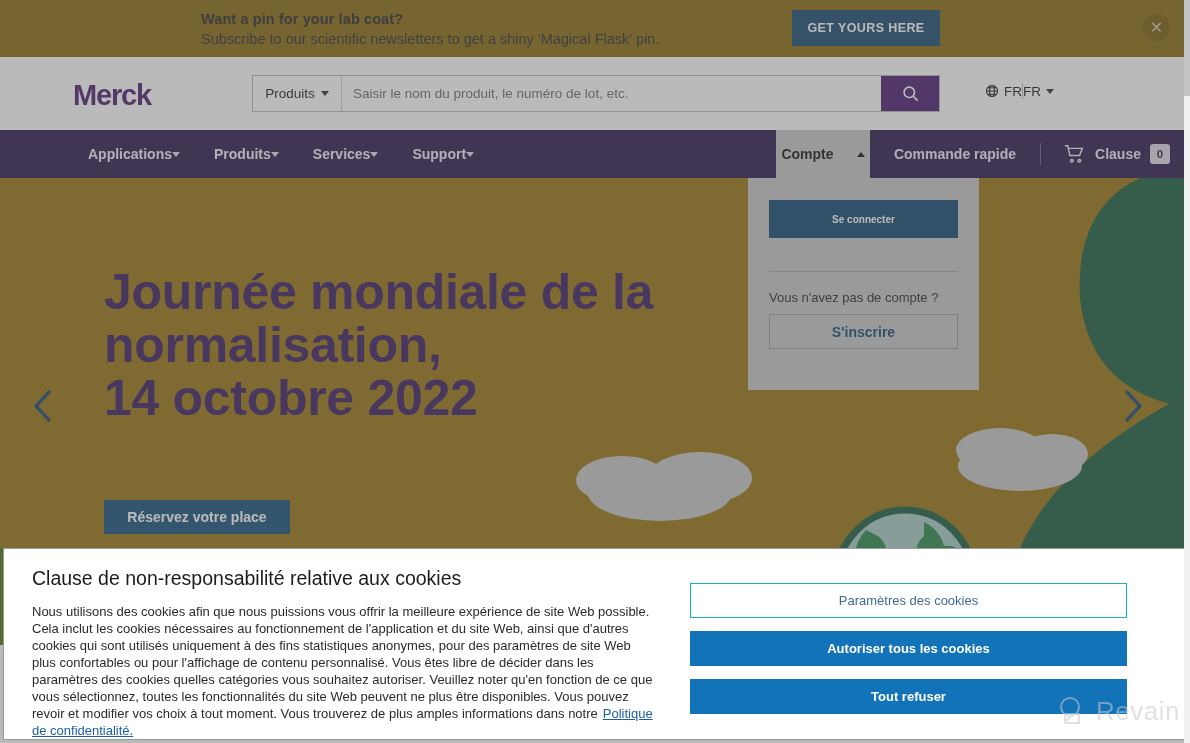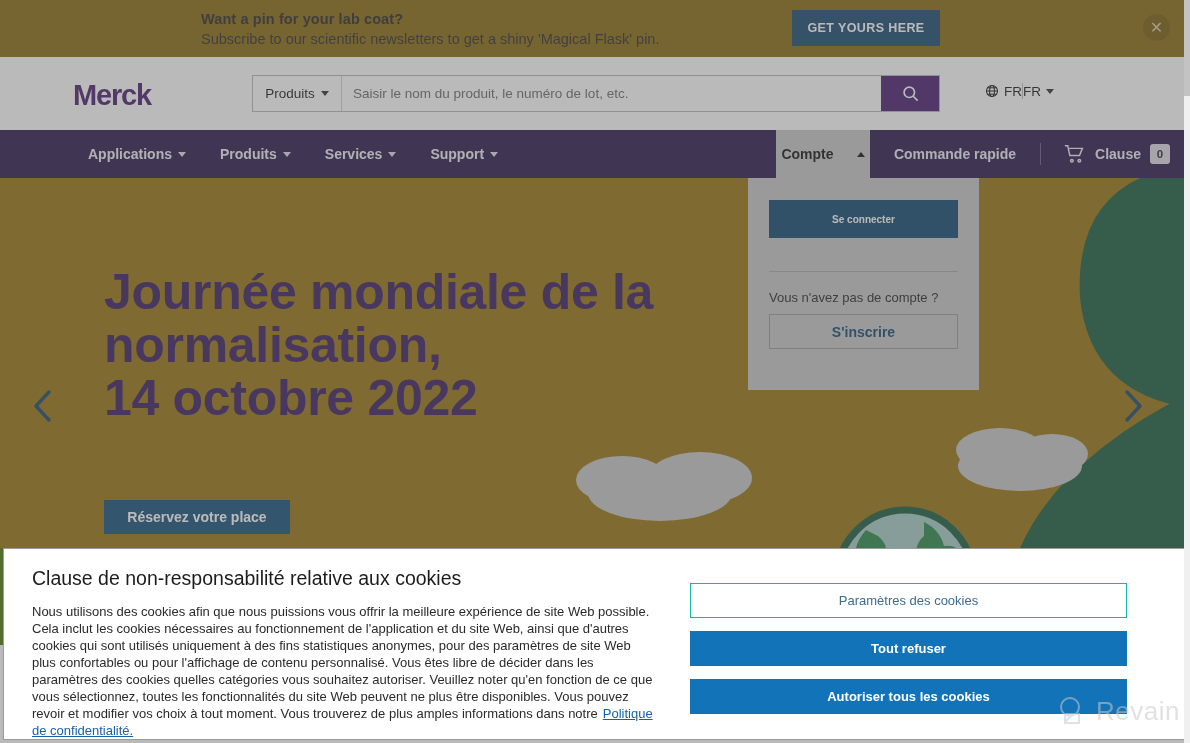--- a/index.html
+++ b/index.html
@@ -122,21 +122,21 @@
   .nav {
     position: absolute; left: 0; top: 130px;
     width: 1190px; height: 48px;
     background: #2e1a4d;
   }
   .nav-left {
     position: absolute; left: 88px; top: 0; height: 48px;
     display: flex; align-items: center; gap: 34px;
   }
   .nav-item {
-    display: flex; align-items: center; gap: 6px;
+    display: flex; align-items: center; 
     color: #f2eef7; font-size: 14px; font-weight: bold;
     cursor: pointer;
   }
   .caret-light {
     width: 0; height: 0;
     border-left: 4px solid transparent;
     border-right: 4px solid transparent;
     border-top: 5px solid #e3dcee;
   }
   .nav-right {
@@ -451,22 +451,22 @@
     <div id="dim-overlay"></div>
   </div>
 
   <div class="cookie">
     <div class="cookie-title">Clause de non-responsabilité relative aux cookies</div>
     <div class="cookie-body">
       <span>Nous utilisons des cookies afin que nous puissions vous offrir la meilleure expérience de site Web possible. Cela inclut les cookies nécessaires au fonctionnement de l'application et du site Web, ainsi que d'autres cookies qui sont utilisés uniquement à des fins statistiques anonymes, pour des paramètres de site Web plus confortables ou pour l'affichage de contenu personnalisé. Vous êtes libre de décider dans les paramètres des cookies quelles catégories vous souhaitez autoriser. Veuillez noter qu'en fonction de ce que vous sélectionnez, toutes les fonctionnalités du site Web peuvent ne plus être disponibles. Vous pouvez revoir et modifier vos choix à tout moment. Vous trouverez de plus amples informations dans notre</span><span class="cookie-link">Politique de confidentialité.</span>
     </div>
     <div class="cookie-btns">
       <button class="ck-btn ck-settings">Paramètres des cookies</button>
+      <button class="ck-btn ck-primary">Autoriser tous les cookies</button>
       <button class="ck-btn ck-primary">Tout refuser</button>
-      <button class="ck-btn ck-primary">Autoriser tous les cookies</button>
     </div>
   </div>
 
   <div class="watermark">
     <svg width="34" height="34" viewBox="0 0 34 34" fill="none" stroke="#c9c9c9" stroke-width="2">
       <circle cx="15" cy="13" r="9"></circle>
         <path d="M18 20 L10 28 L10 20 Z" stroke-linejoin="round"></path>
       <rect x="10" y="20" width="14" height="9"></rect>
     </svg>
     <span class="wm-text">Revain</span>

